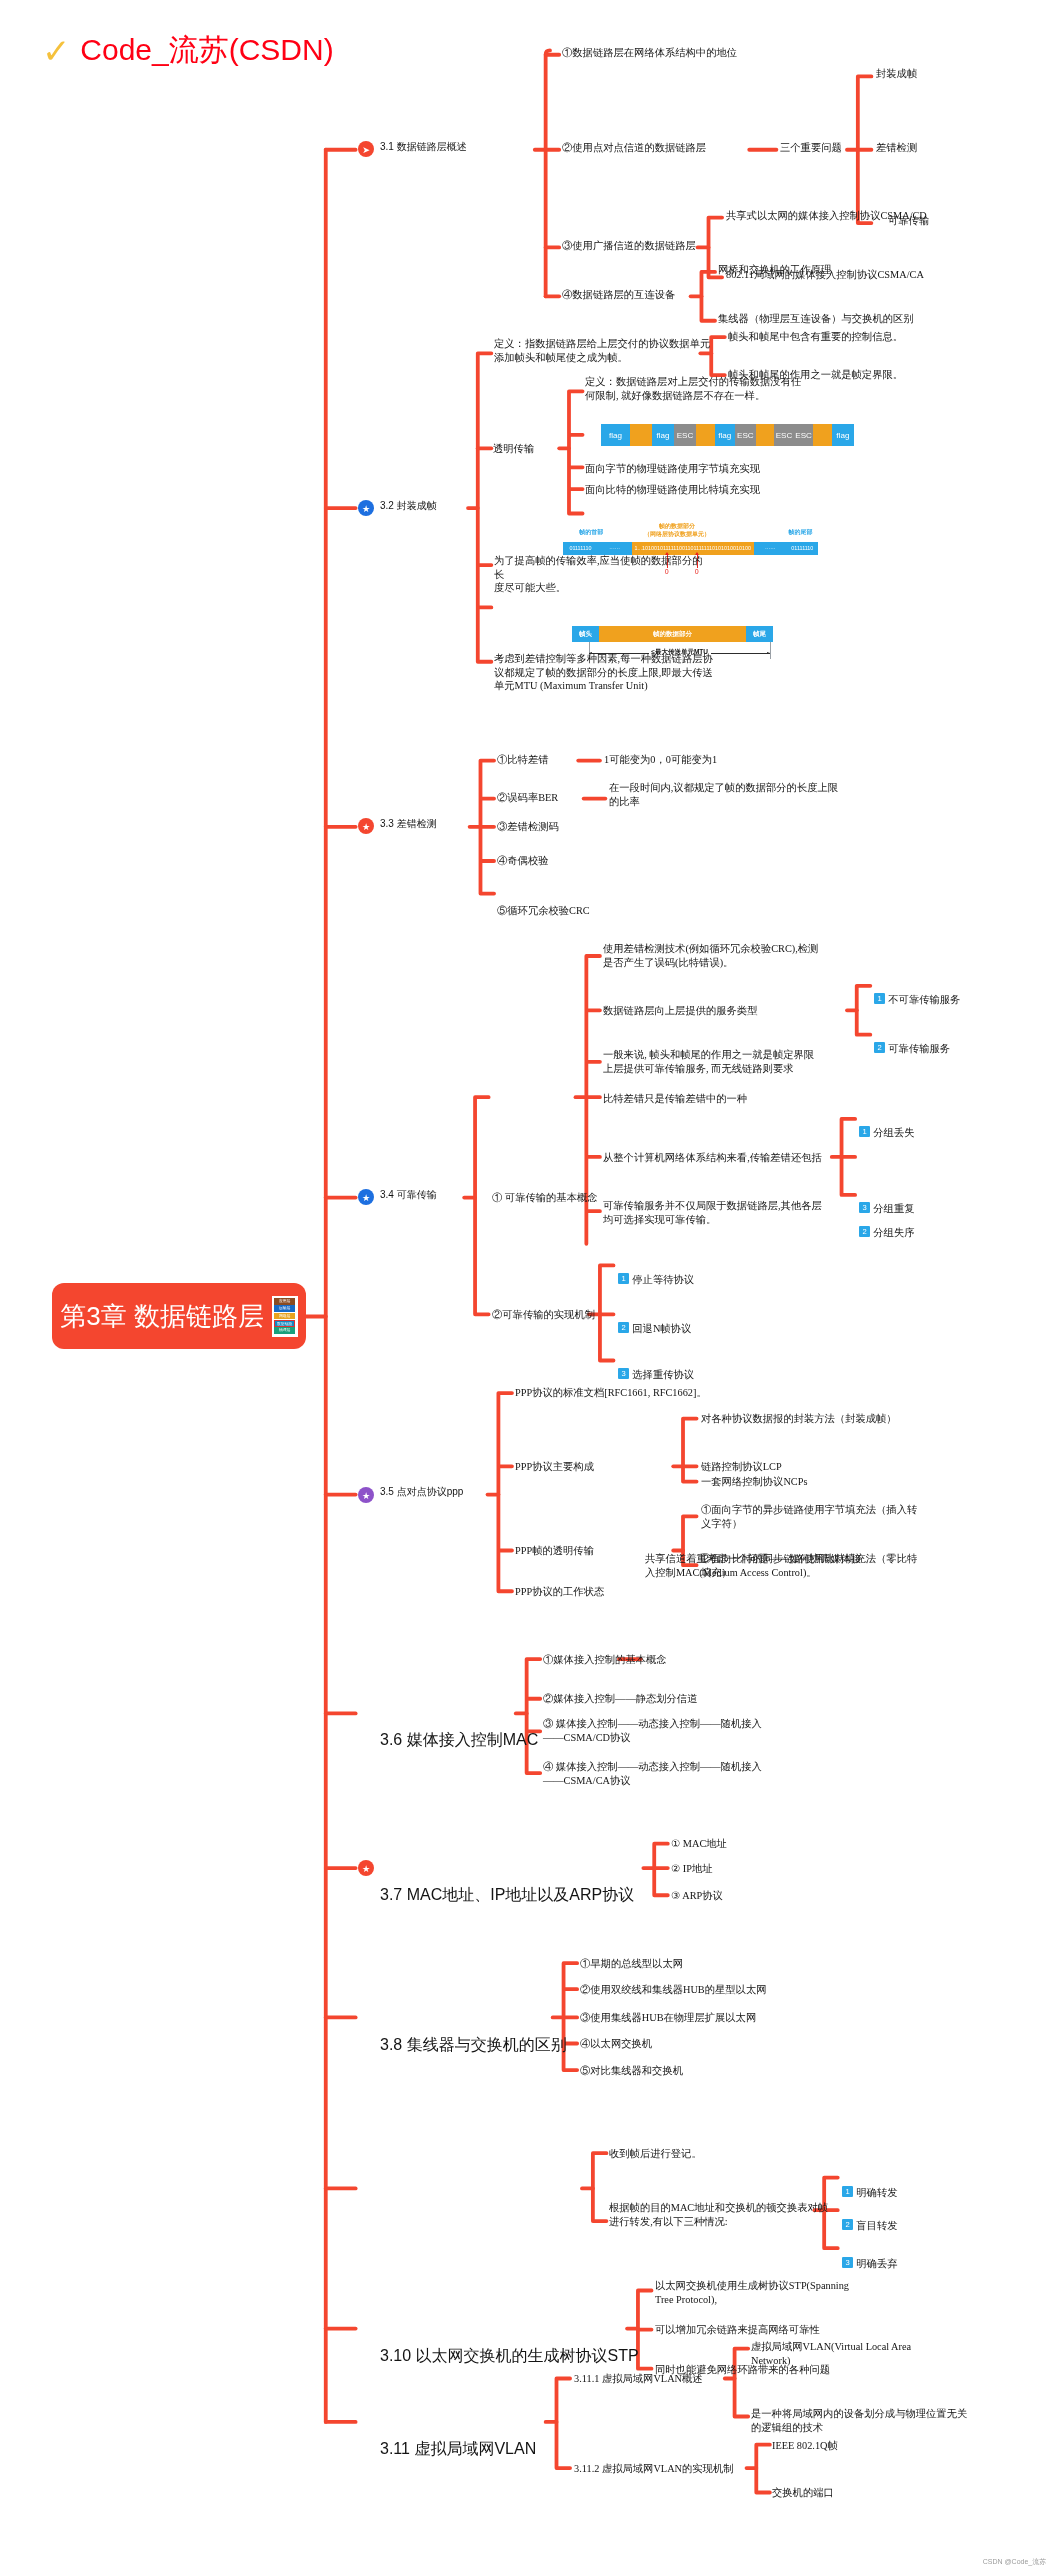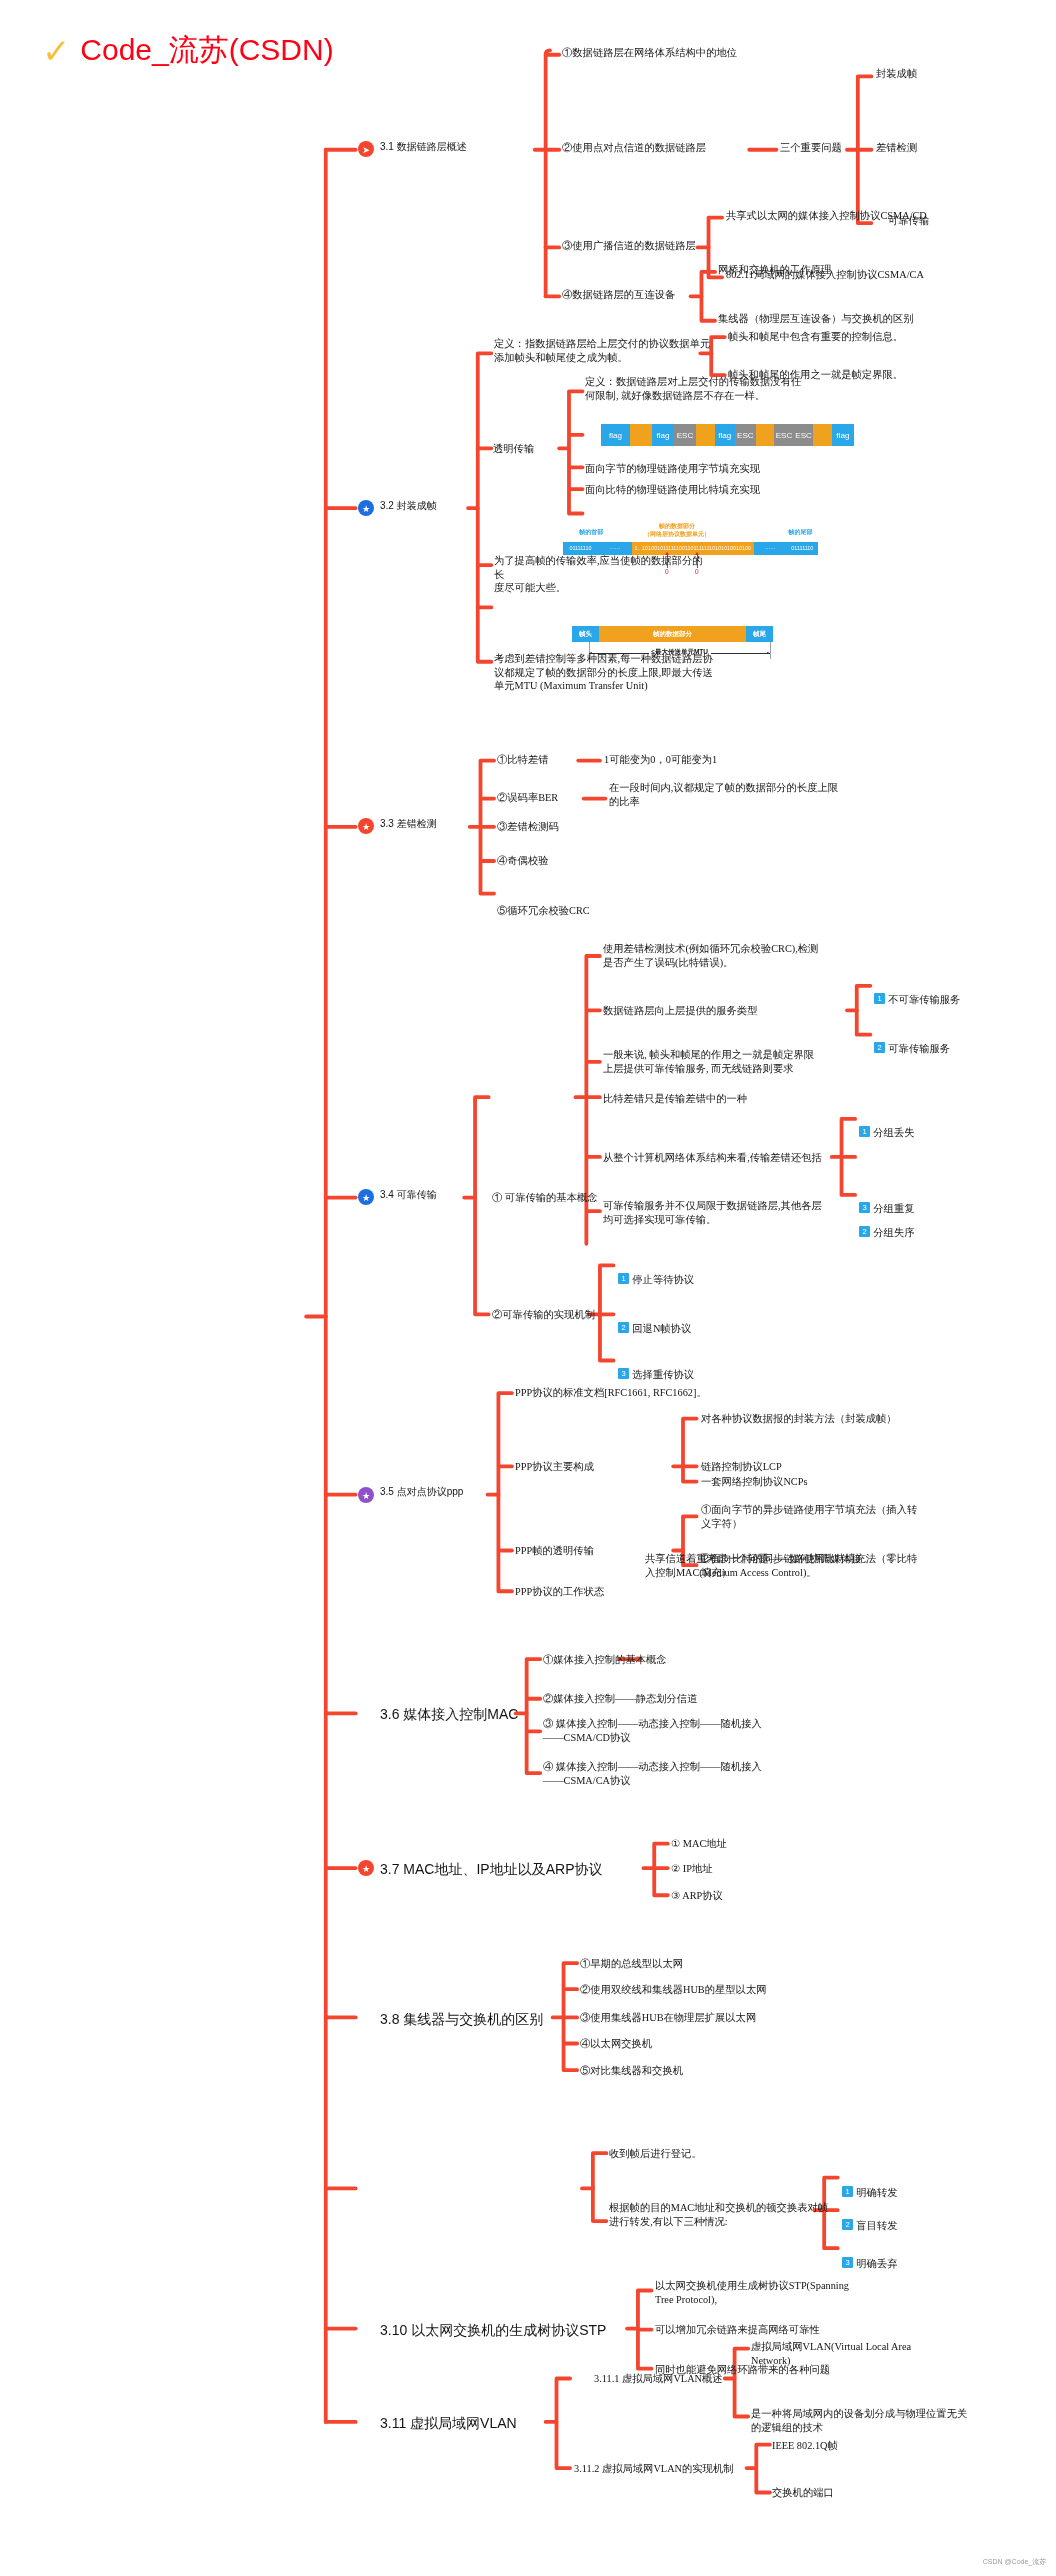--- a/index.html
+++ b/index.html
@@ -28,21 +28,21 @@
     display:flex; align-items:center; justify-content:center; gap:7.6px;
     color:#fff;
   }
   .center-node .ctext{ font-size:26px; font-family:"Liberation Sans","DejaVu Sans",sans-serif; white-space:nowrap; }
   .stack-icon{ width:26px; height:41px; background:#fff; border:1.1px solid #fff; display:flex; flex-direction:column; justify-content:space-between; padding:1.6px; }
   .stack-icon i{ display:block; height:6.5px; font-style:normal; font-size:3.8px; color:#fff; text-align:center; line-height:6.5px; font-family:"Liberation Sans",sans-serif; overflow:hidden; }
 
   
   .node{ position:absolute; font-size:10.3px; line-height:1.32; color:#141414; white-space:pre-line; }
   .node.l1{ font-size:10px; }
-  .node.l1s{ font-size:14px; }
+  .node.l1s{ font-size:16px;margin-top:24px; }
   .node.sans{ font-family:"Liberation Sans","DejaVu Sans",sans-serif; }
 
   
   .badge{ position:absolute; width:16.3px; height:16.3px; border-radius:50%; display:flex; align-items:center; justify-content:center;
           color:#fff; font-size:9.2px; font-family:"DejaVu Sans",sans-serif; line-height:1; }
   .badge.red{ background:#f4462f; }
   .badge.blue{ background:#1d6fe0; }
   .badge.purple{ background:#8d52c9; }
 
   
@@ -186,20 +186,30 @@
 
       <path d="M1005 4460 L1025 4460"></path>
       <path d="M1025 4380 L1025 4545 M1025 4380 L1050 4380 M1025 4545 L1050 4545"></path>
       <path d="M1335 4380 L1353 4380"></path>
       <path d="M1353 4325 L1353 4450 M1353 4325 L1378 4325 M1353 4450 L1378 4450"></path>
       <path d="M1375 4545 L1393 4545"></path>
       <path d="M1393 4502 L1393 4590 M1393 4502 L1418 4502 M1393 4590 L1418 4590"></path>
     </g>
   </svg>
 
+  <div class="center-node">
+    <span class="ctext">第3章 数据链路层</span>
+    <span class="stack-icon">
+      <i style="background:#8a4b22">应用层</i>
+      <i style="background:#1769c6">运输层</i>
+      <i style="background:#e8a320">网络层</i>
+      <i style="background:#1287c2;border:0.5px solid #d33">数据链路层</i>
+      <i style="background:#18a07c">物理层</i>
+    </span>
+  </div>
 
   <div class="badge red" style="left:358px; top:141px;">➤</div>
   <div class="node l1 sans" style="left:380px; top:140px;">3.1 数据链路层概述</div>
 
   <div class="node" style="left:562px; top:46px;">①数据链路层在网络体系结构中的地位</div>
   <div class="node" style="left:562px; top:141px;">②使用点对点信道的数据链路层</div>
   <div class="node" style="left:780px; top:141px;">三个重要问题</div>
   <div class="node" style="left:876px; top:67px;">封装成帧</div>
   <div class="node" style="left:876px; top:141px;">差错检测</div>
   <div class="node" style="left:876px; top:214px;margin-left:12px;">可靠传输</div>
@@ -389,21 +399,21 @@
     <span class="numsq">3</span><span>明确丢弃</span>
   </div>
 
   <div class="node l1s sans" style="left:380px; top:2321px;">3.10 以太网交换机的生成树协议STP</div>
   <div class="node" style="left:655px; top:2279px; width:217px;">以太网交换机使用生成树协议STP(Spanning
 Tree Protocol),</div>
   <div class="node" style="left:655px; top:2323px;">可以增加冗余链路来提高网络可靠性</div>
   <div class="node" style="left:655px; top:2363px;">同时也能避免网络环路带来的各种问题</div>
 
   <div class="node l1s sans" style="left:380px; top:2414px;">3.11 虚拟局域网VLAN</div>
-  <div class="node" style="left:574px; top:2372px;margin-left:20px;">3.11.1 虚拟局域网VLAN概述</div>
+  <div class="node" style="left:574px; top:2372px;">3.11.1 虚拟局域网VLAN概述</div>
   <div class="node" style="left:751px; top:2340px; width:217px;">虚拟局域网VLAN(Virtual Local Area
 Network)</div>
   <div class="node" style="left:751px; top:2407px; width:234px;">是一种将局域网内的设备划分成与物理位置无关
 的逻辑组的技术</div>
   <div class="node" style="left:574px; top:2462px;">3.11.2 虚拟局域网VLAN的实现机制</div>
   <div class="node" style="left:772px; top:2439px;">IEEE 802.1Q帧</div>
   <div class="node" style="left:772px; top:2486px;">交换机的端口</div>
 
   <div class="watermark">CSDN @Code_流苏</div>
 </div>

